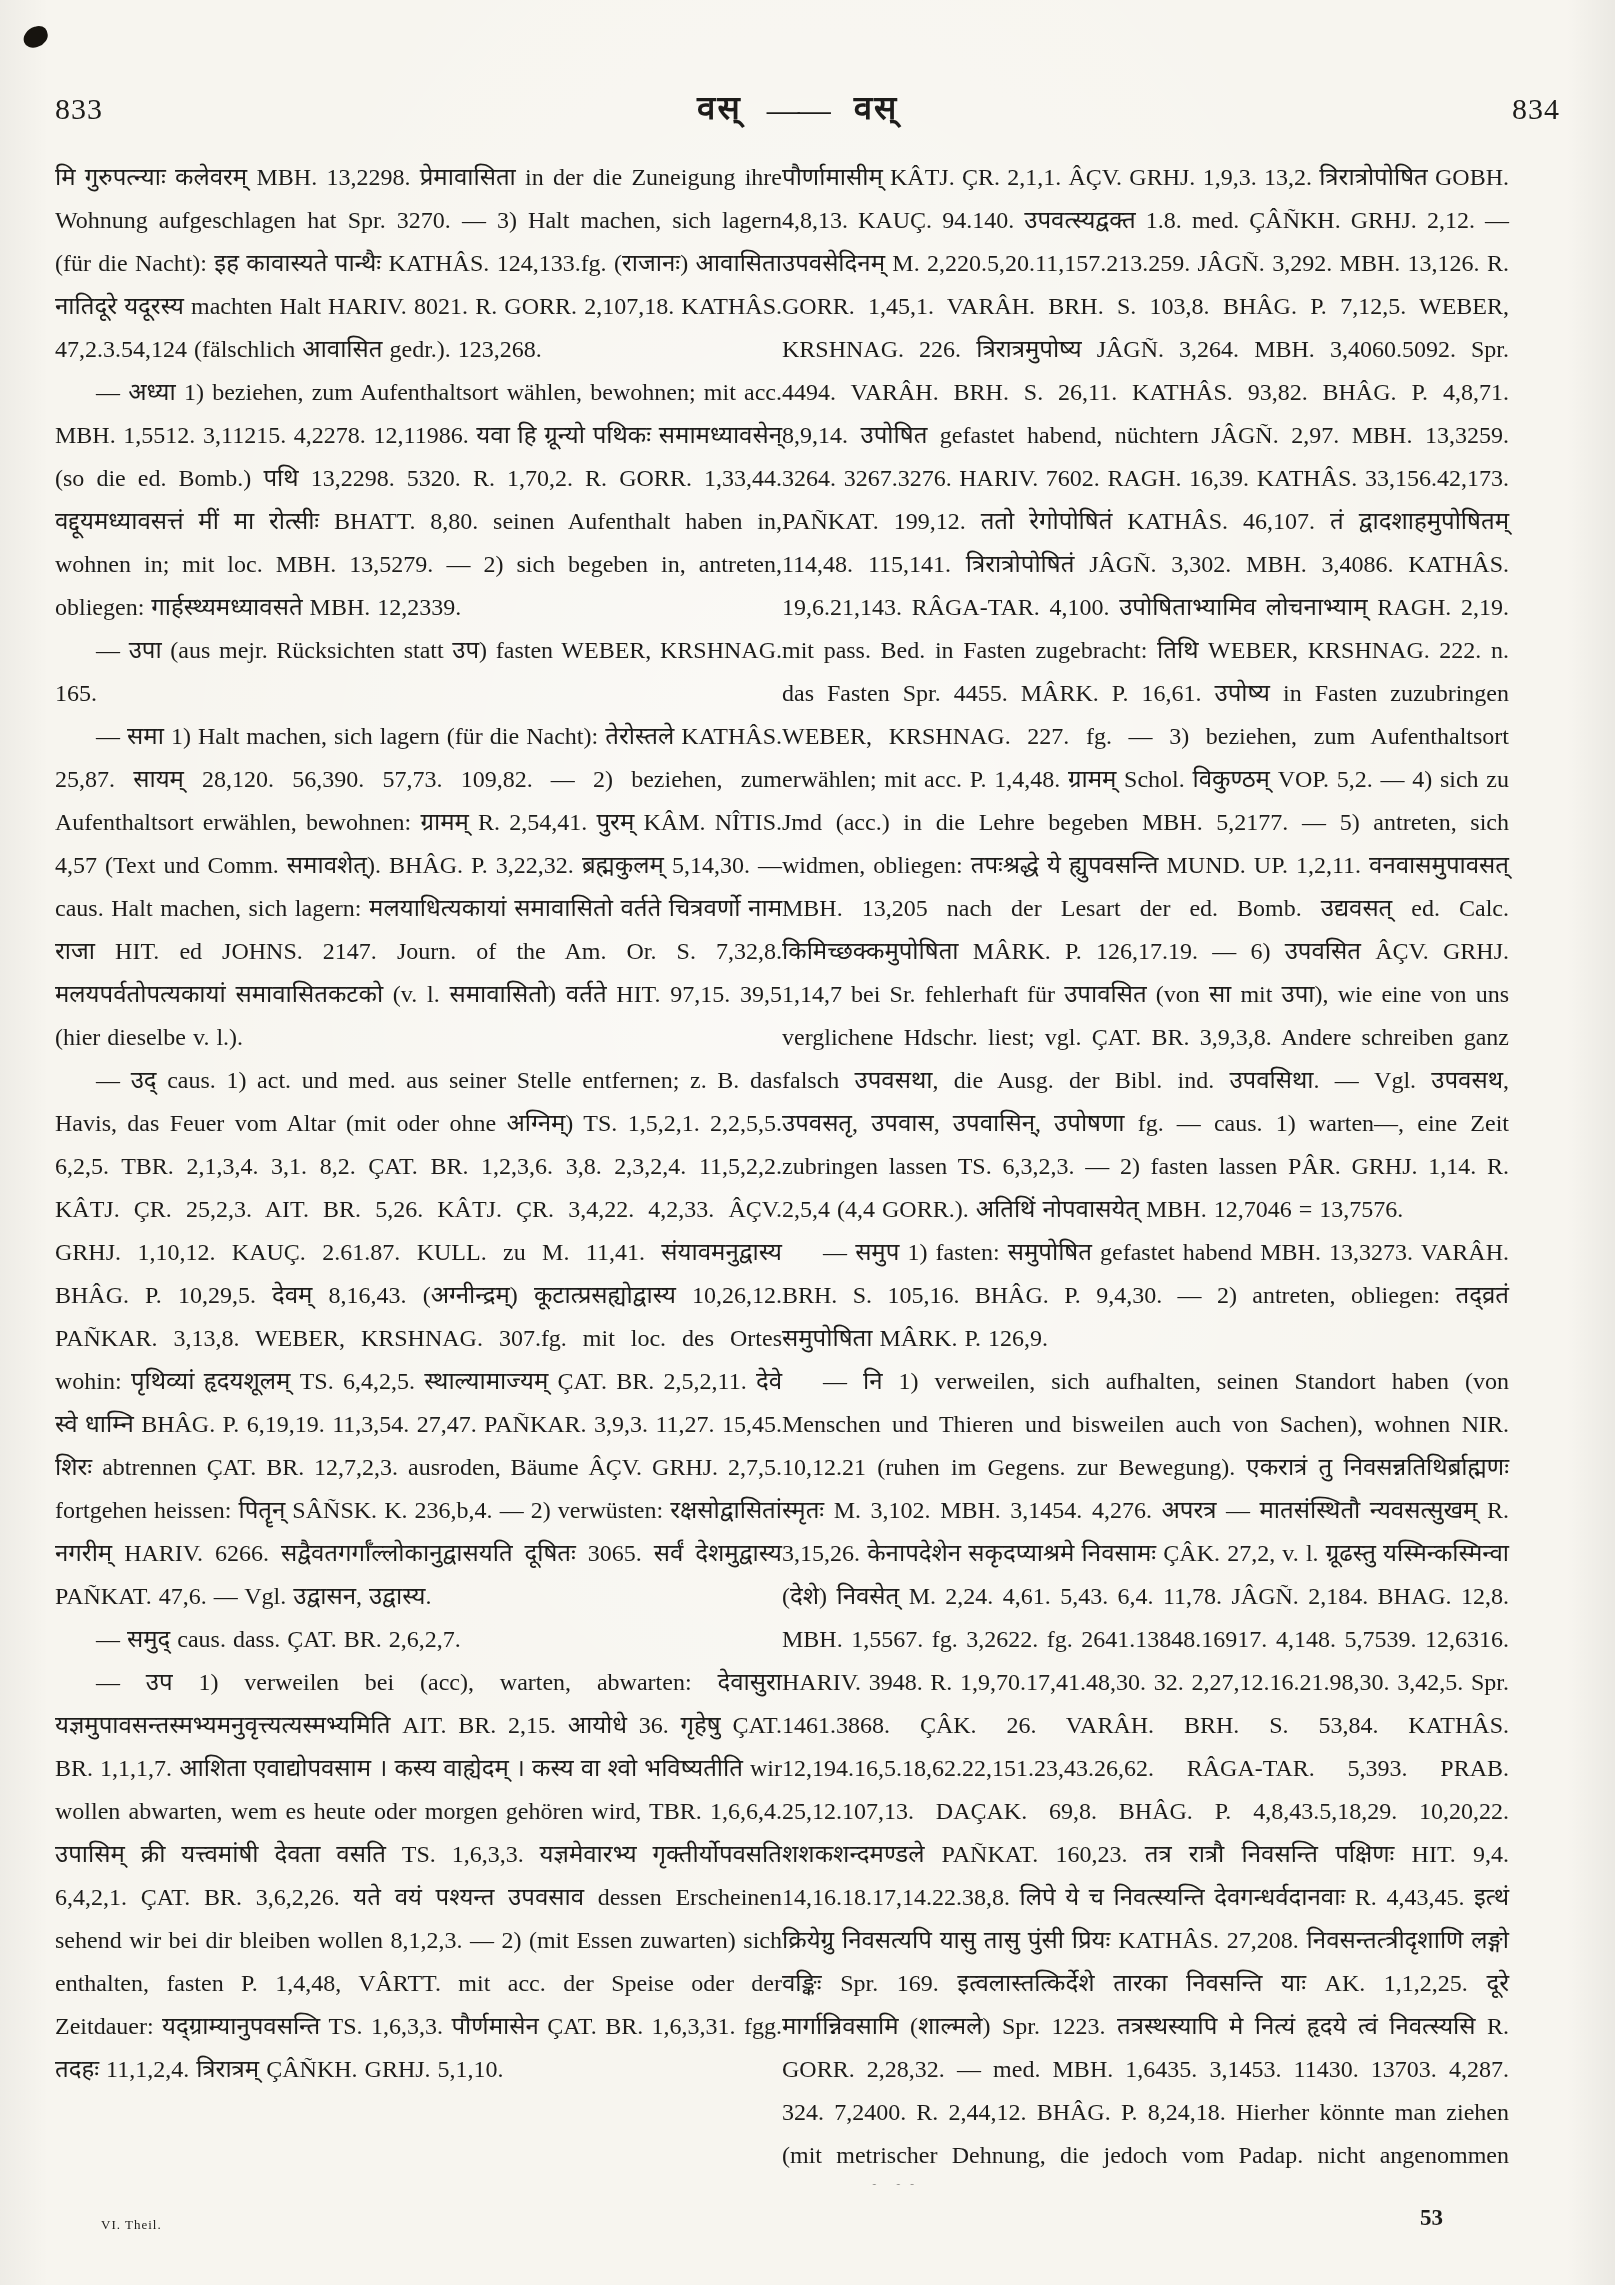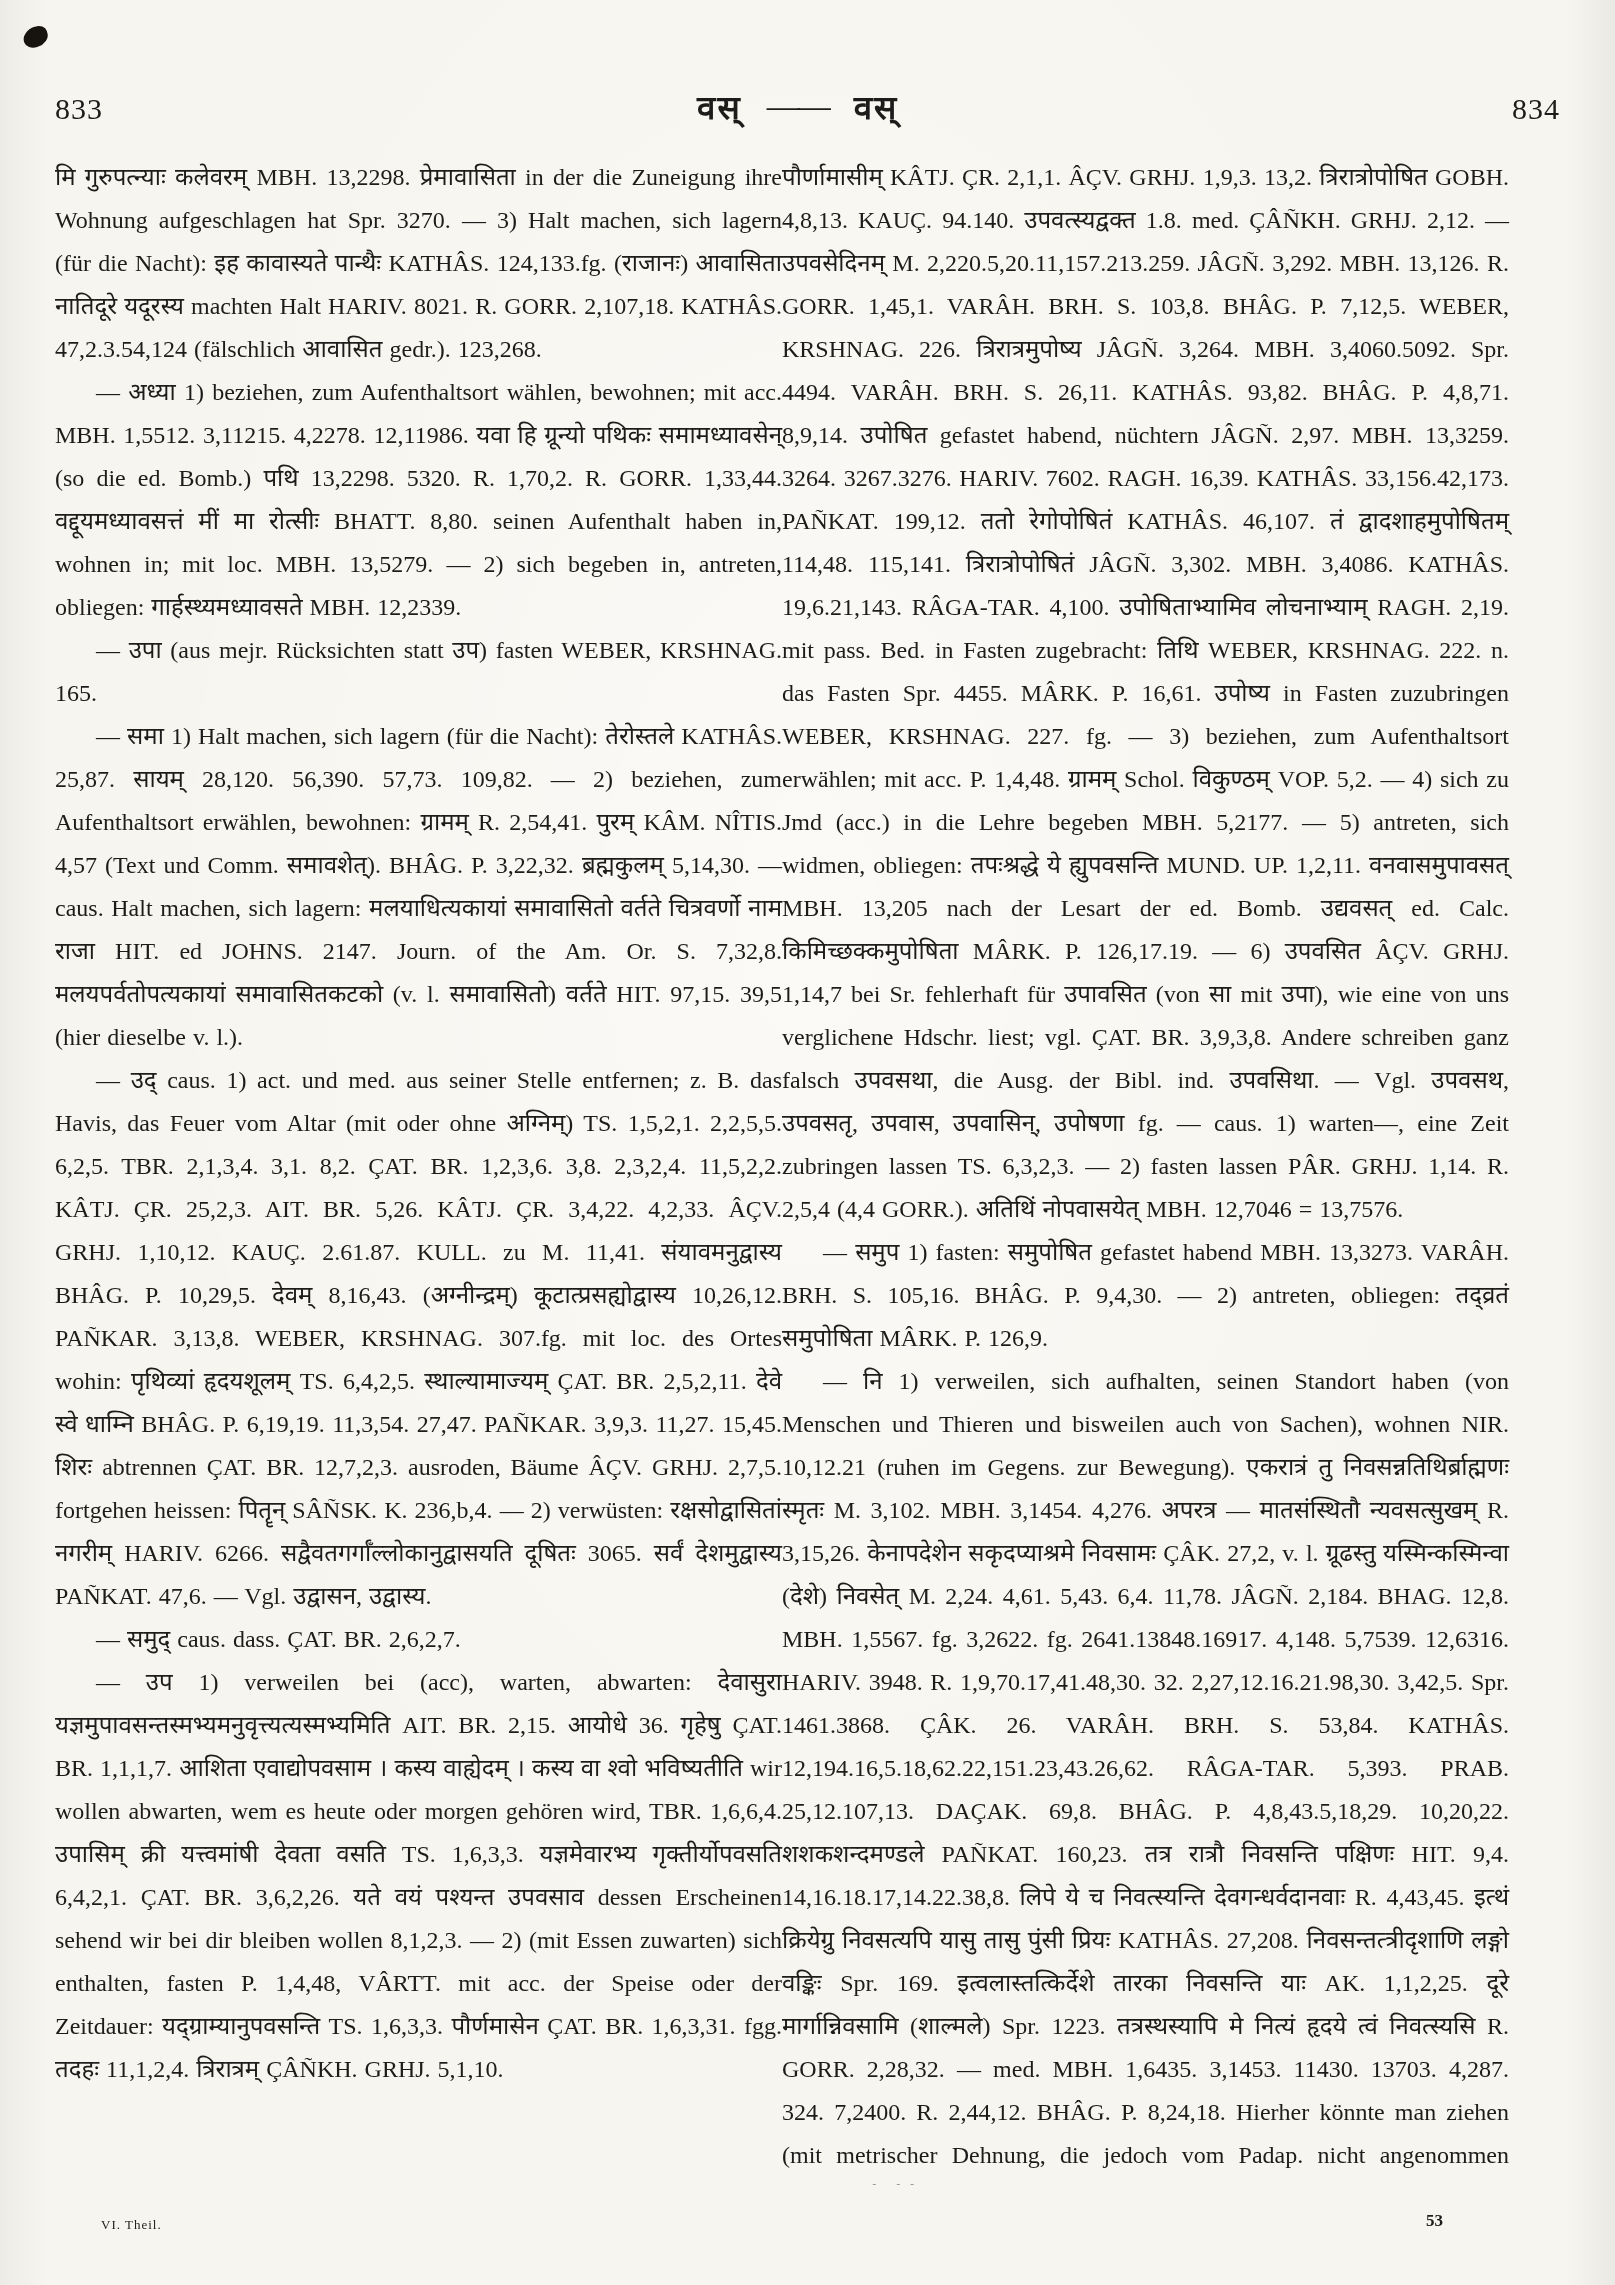--- a/index.html
+++ b/index.html
@@ -43,21 +43,21 @@
   .pageno {
     font-size: 30px;
     letter-spacing: 1px;
   }
   .running-head {
     font-size: 33px;
     font-weight: bold;
     letter-spacing: 2px;
     display: inline-flex;
     gap: 25px;
-    align-items: center;
+    align-items: flex-end;
     transform: translateX(-9.8px);
   }
   .running-head .sep {
     font-weight: normal;
     letter-spacing: -2px;
   }
   .columns {
     position: absolute;
     top: 156px;
     left: 55px;
@@ -85,21 +85,21 @@
     position: absolute;
     left: 101px;
     bottom: 53px;
     font-size: 13px;
     letter-spacing: 1px;
   }
   .page-footer-right {
     position: absolute;
     right: 172px;
     bottom: 55px;
-    font-size: 17px;
+    font-size: 23px;
     font-weight: bold;
   }
 </style>
 </head>
 <body>
 
 <div class="page">
 
   <div class="corner-mark"></div>
 

